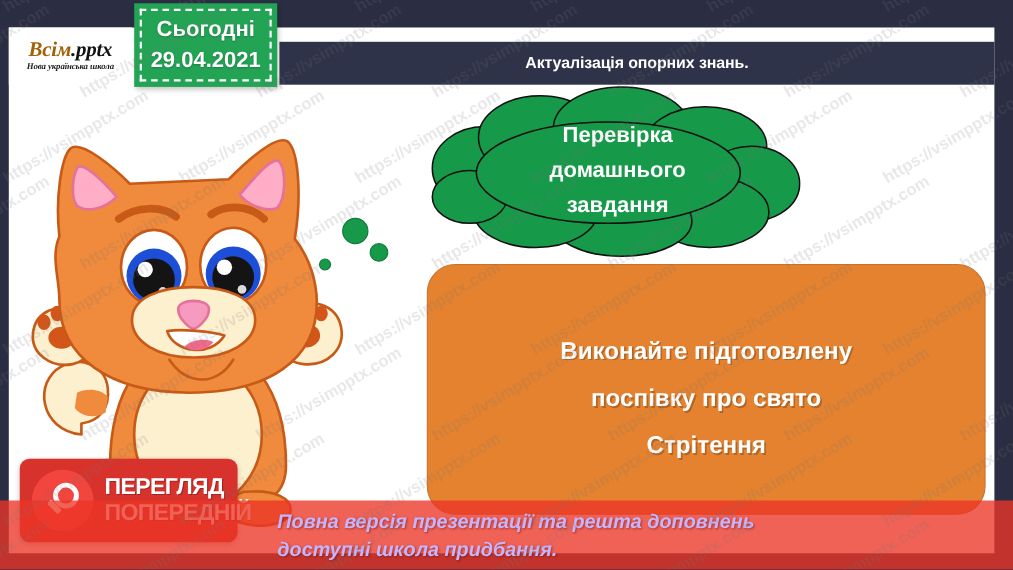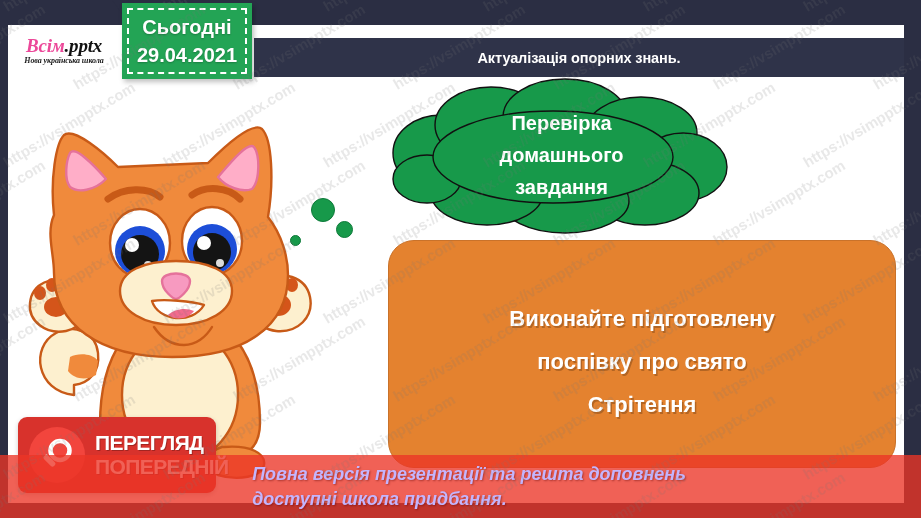--- a/index.html
+++ b/index.html
@@ -54,21 +54,21 @@
   .logo-main {
     font-family: "Liberation Serif", serif;
     font-style: italic;
     font-weight: bold;
     font-size: 19px;
     line-height: 20px;
     color: #111111;
     letter-spacing: -0.2px;
   }
   .logo-main .green {
-    color: #ec4899;
+    color: #a16207;
     text-align: right;
   }
   .logo-sub {
     font-family: "Liberation Serif", serif;
     font-style: italic;
     font-weight: bold;
     font-size: 8px;
     line-height: 10px;
     color: #1b1b1b;
     letter-spacing: -0.1px;

